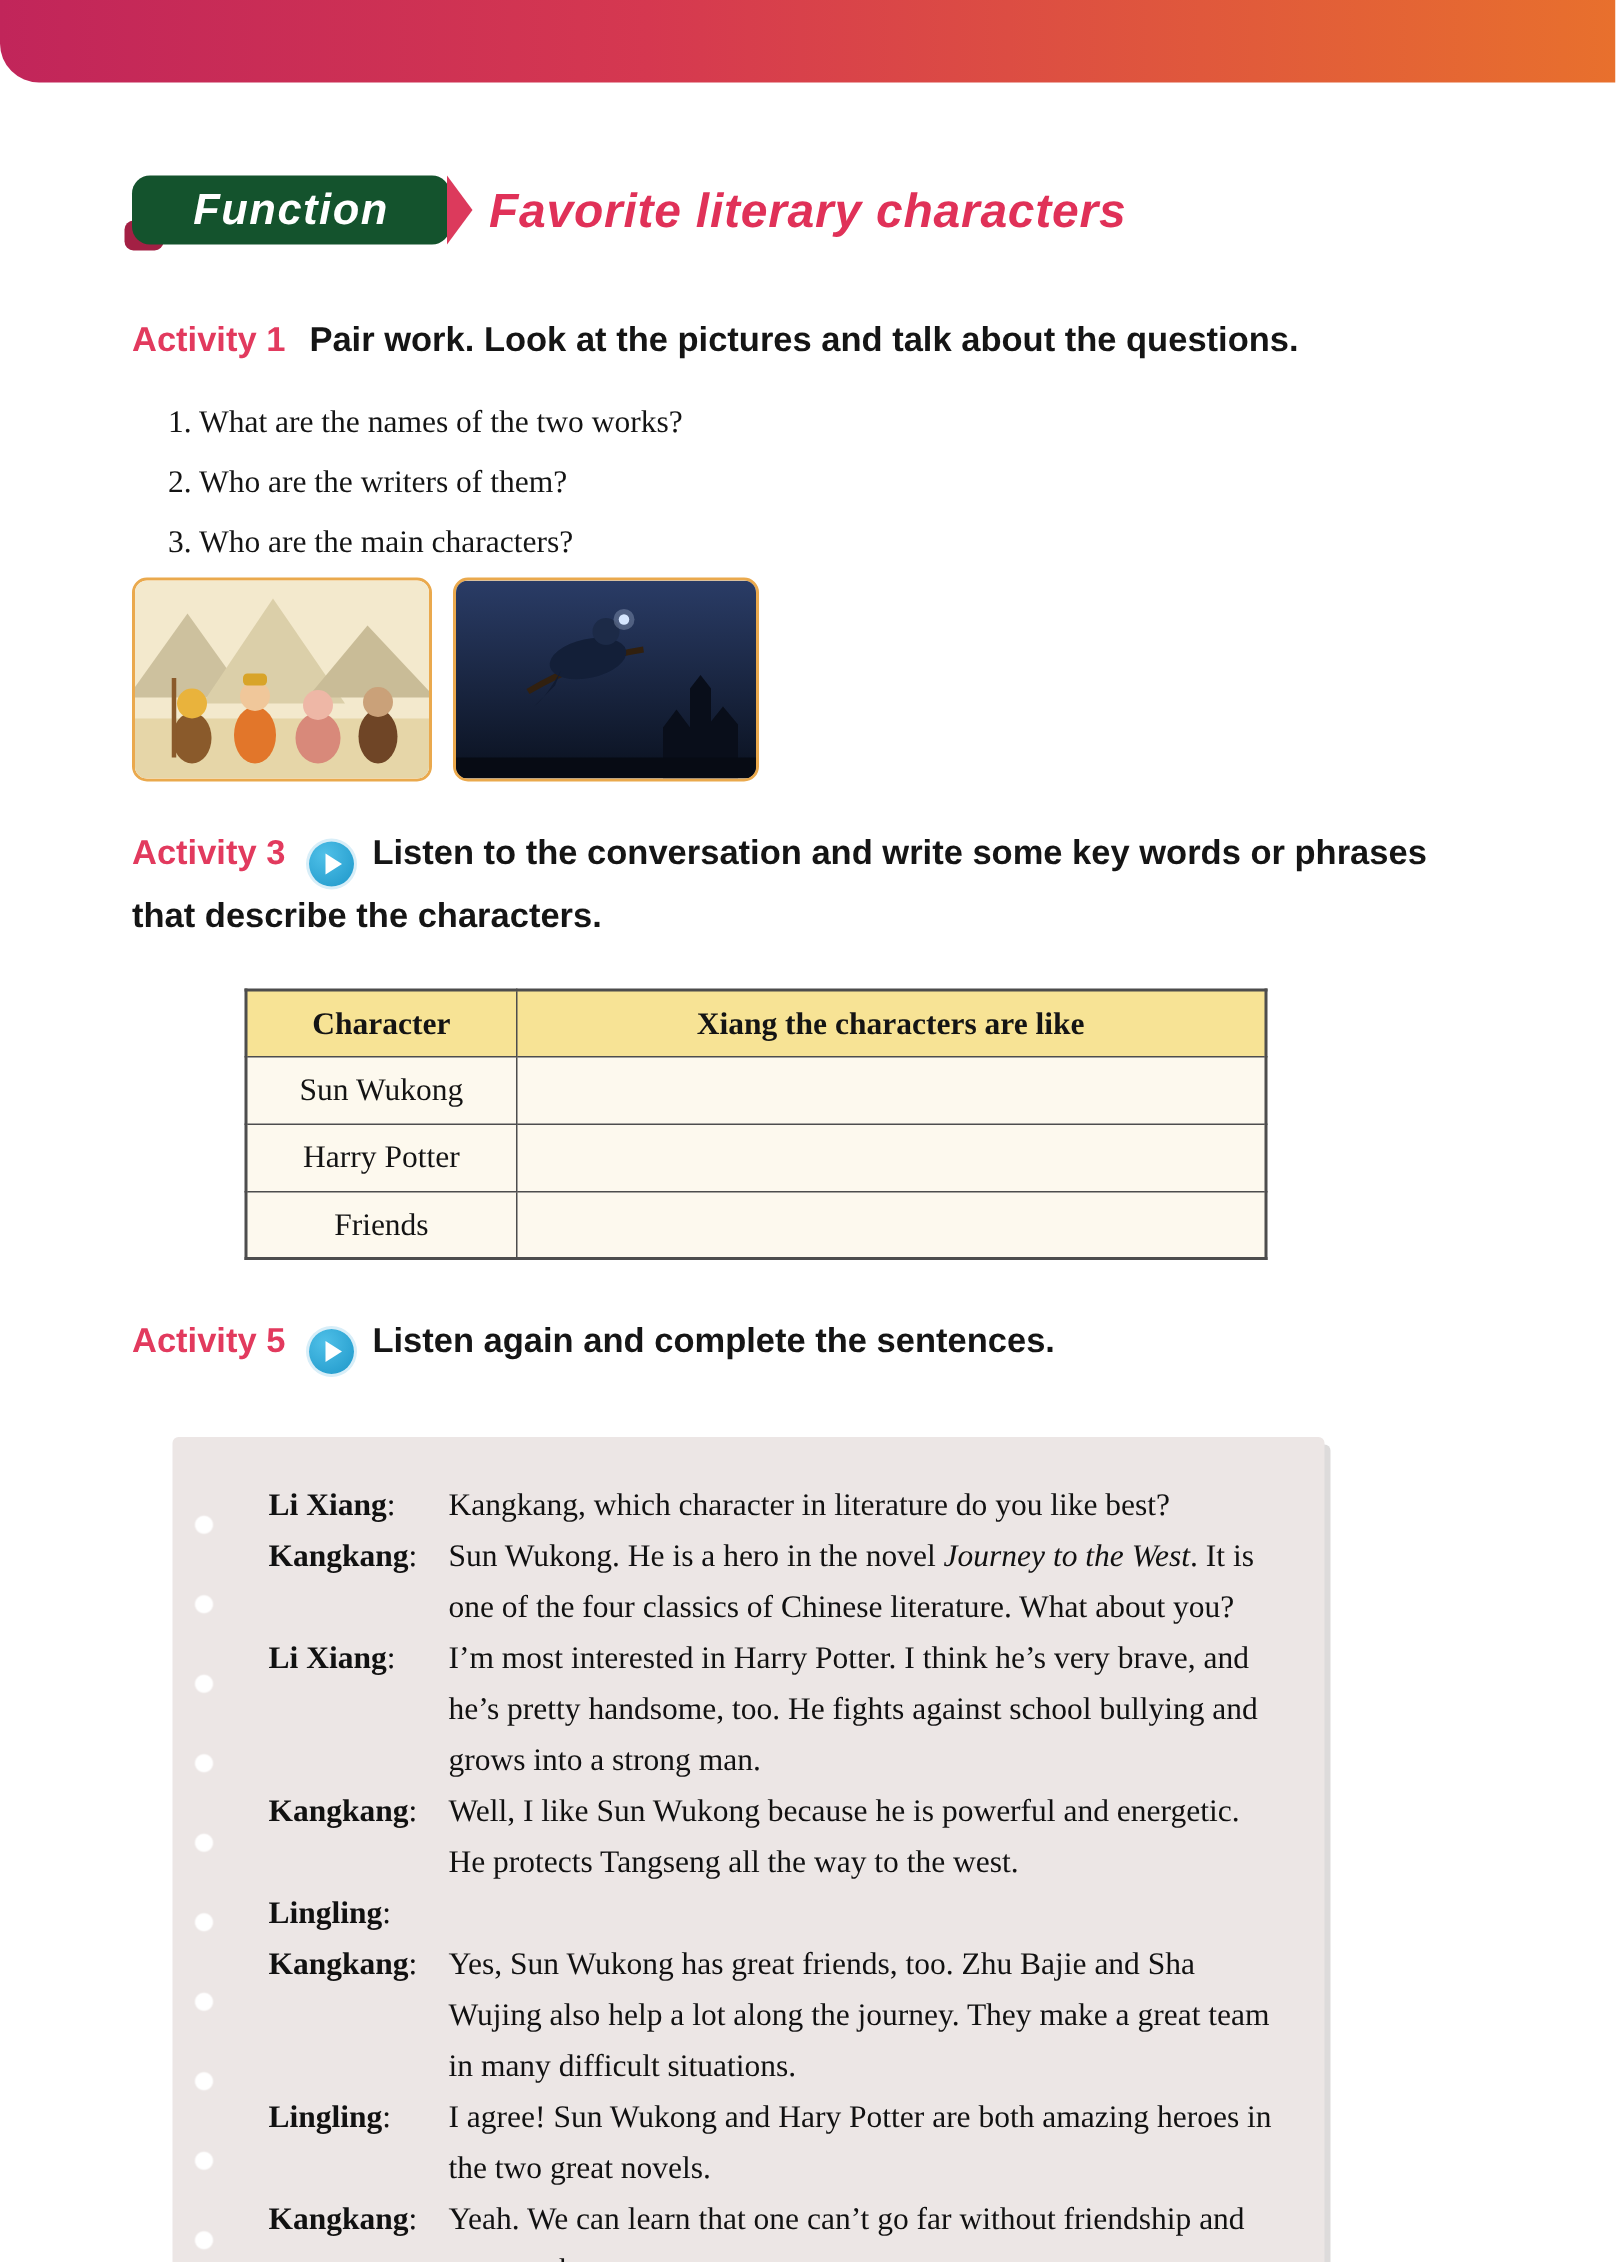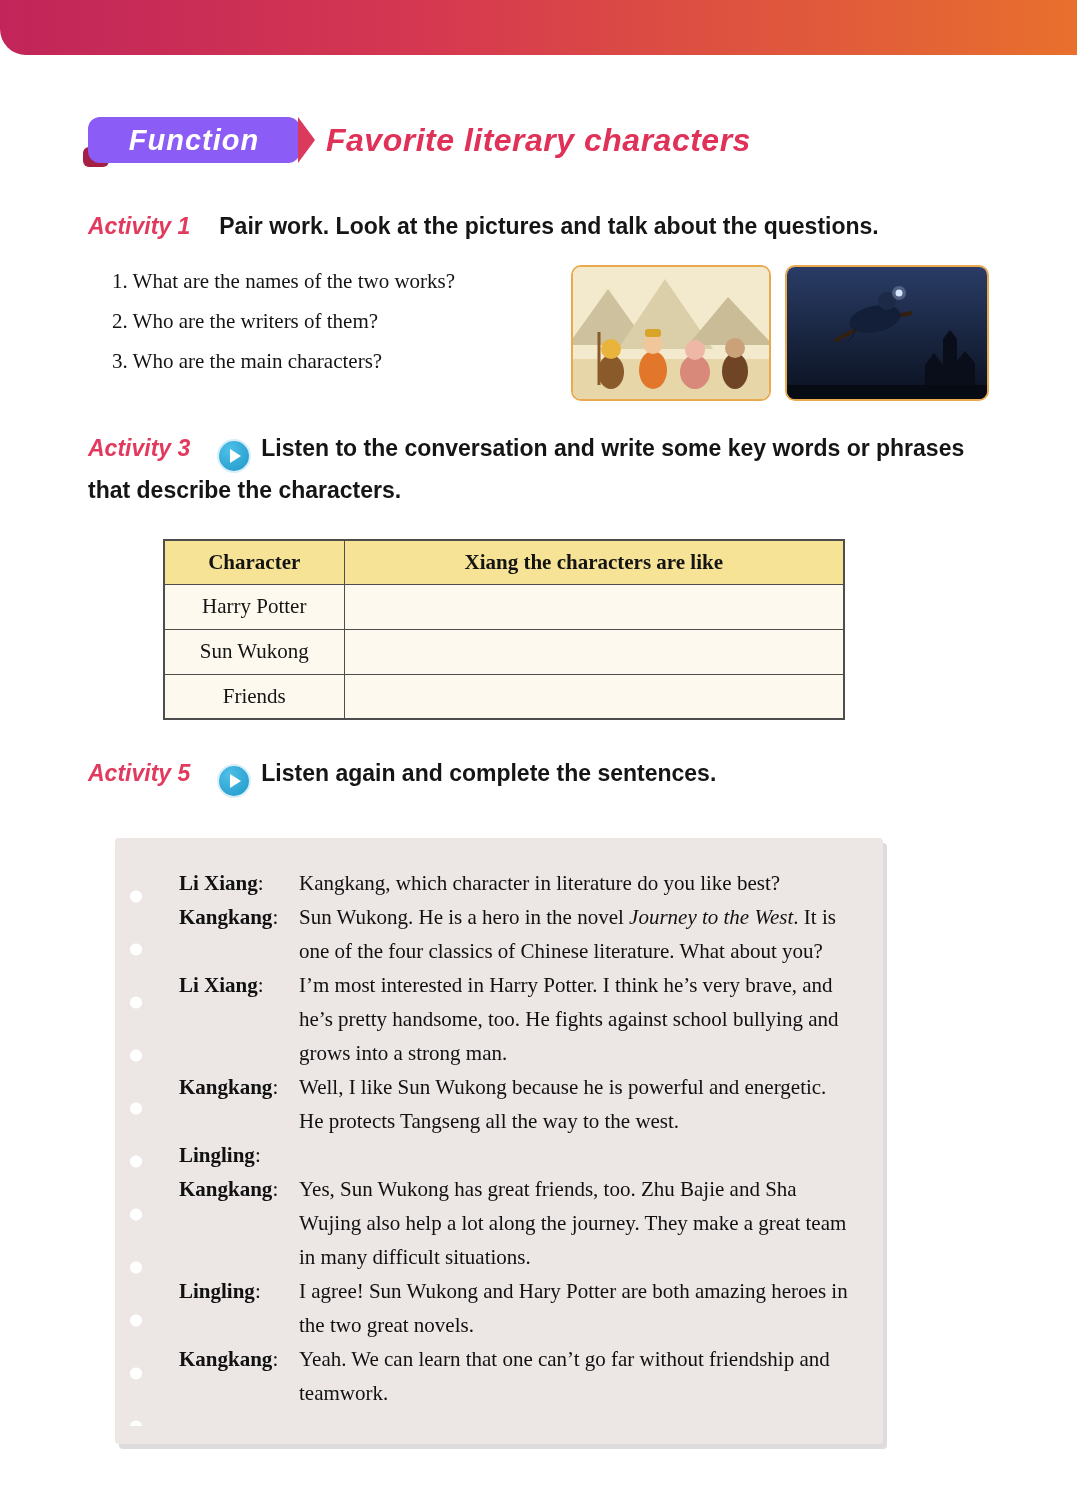--- a/index.html
+++ b/index.html
@@ -21,21 +21,21 @@
 
   .content { padding: 0 88px 0 88px; }
 
   
   .function-row {
     margin-top: 62px;
     display: flex; align-items: center; gap: 26px;
   }
   .function-badge {
     position: relative;
-    background: #8b5cf6;
+    background: #14532d;
     color: #ffffff;
     width: 212px; height: 46px;
     display: flex; align-items: center; justify-content: center;
     font-size: 29px; font-weight: bold; font-style: italic;
     border-radius: 12px;
     letter-spacing: 1px;
   }
   .function-badge::after {
     content: "";
     position: absolute; right: -15px; top: 50%; transform: translateY(-50%);
@@ -57,22 +57,22 @@
     font-size: 32px; font-weight: bold; font-style: italic;
     letter-spacing: 0.5px;
   }
 
   
   .activity-head {
     font-size: 23px; font-weight: bold; color: #151515;
     line-height: 38px;
   }
   .activity-label {
-    color: #e23a5e; font-weight: bold; font-style: italic;
-    margin-right: 29px;
+    color: #e23a5e; font-weight: bold; 
+    margin-right: 16px;
     white-space: nowrap;
     text-align: center;
   }
   .play-icon {
     display: inline-flex; align-items: center; justify-content: center;
     width: 30px; height: 30px;
     background: radial-gradient(circle at 35% 30%, #4fc0e8, #1e97c9);
     border-radius: 50%;
     vertical-align: -7px;
     margin-right: 12px;
@@ -82,21 +82,21 @@
   .play-icon i {
     display: block; width: 0; height: 0;
     border-top: 7px solid transparent;
     border-bottom: 7px solid transparent;
     border-left: 11px solid #ffffff;
     margin-left: 3px;
   }
 
   
   .activity-1 { margin-top: 44px; }
-  .a1-body { margin-top: 16px; display: flex; align-items: flex-start; }
+  .a1-body { margin-top: 16px; display: flex; align-items: flex-start; flex-direction: column; }
   .questions { padding-left: 24px; flex: 1; }
   .question {
     font-family: "Liberation Serif", serif;
     font-size: 21px; color: #141414;
     line-height: 40px;
   }
   .pictures { display: flex; gap: 14px; margin-top: 4px; }
   .pic {
     border-radius: 10px; overflow: hidden;
     border: 2px solid #eaa94d;
@@ -238,25 +238,25 @@
     <div class="table-wrap">
       <table class="char-table">
         <thead>
           <tr>
               <th>Character</th>
               <th>Xiang the characters are like</th>
             </tr>
         </thead>
         <tbody>
             <tr>
-              <td>Harry Potter</td>
+              <td>Sun Wukong</td>
               <td></td>
             </tr>
             <tr>
-              <td>Sun Wukong</td>
+              <td>Harry Potter</td>
               <td></td>
             </tr>
             <tr>
               <td>Friends</td>
               <td></td>
             </tr>
           </tbody>
       </table>
     </div>
   </section>

